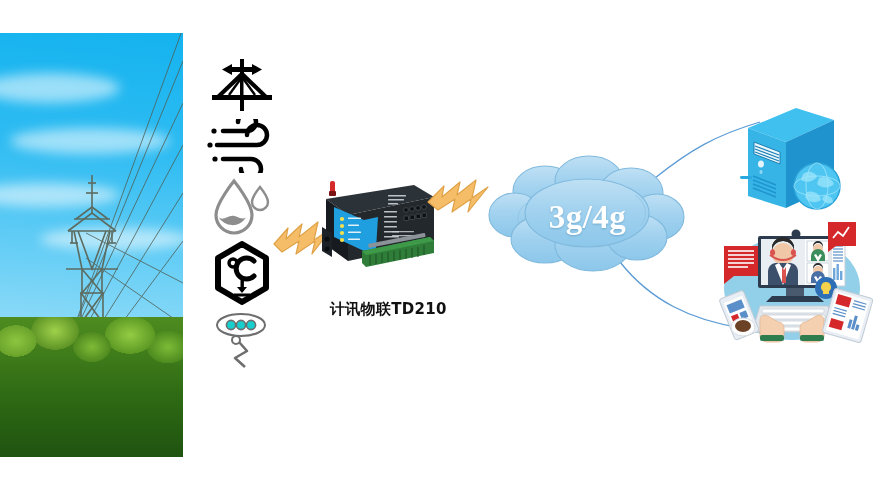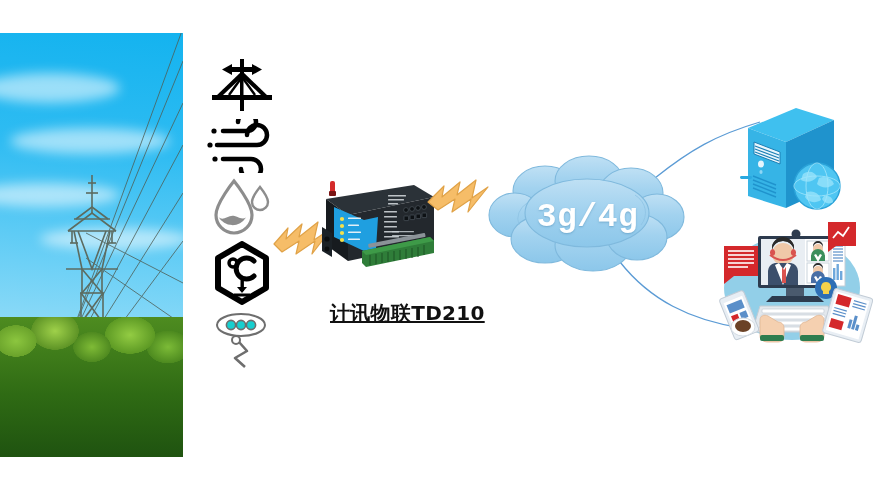--- a/index.html
+++ b/index.html
@@ -44,35 +44,34 @@
   }
 
   
   .sensors{position:absolute;left:196px;top:48px;width:92px;height:370px;}
   .sensor{position:absolute;left:0;width:92px;display:flex;align-items:center;justify-content:center;}
 
   
   .device{position:absolute;left:318px;top:175px;width:120px;height:95px;}
   .dev-label{
     position:absolute;left:330px;top:300px;width:180px;
-    font-size:20px;font-weight:bold;color:#111;letter-spacing:.3px;
+    font-size:15px;font-weight:bold;color:#111;letter-spacing:.3px;
     font-family:"DejaVu Sans","Liberation Sans",sans-serif;
-    text-decoration:underline;
   }
 
   
   .bolt{position:absolute;}
 
   
   .cloudnode{position:absolute;left:485px;top:155px;width:205px;height:130px;}
   .cloudtxt{
     position:absolute;left:0;top:44px;width:205px;text-align:center;
     font-size:33px;font-weight:bold;color:#ffffff;
     text-shadow:0 1px 2px rgba(80,140,180,.55);
-    font-family:Liberation Mono, monospace;letter-spacing:.5px;
+    font-family:Liberation Serif, serif;letter-spacing:.5px;
   }
 
   
   .server{position:absolute;left:724px;top:104px;width:122px;height:112px;}
   .confpanel{position:absolute;left:700px;top:222px;width:180px;height:126px;}
 
   
   .linksvg{position:absolute;left:0;top:0;width:884px;height:487px;pointer-events:none;}
 </style>
 </head>

